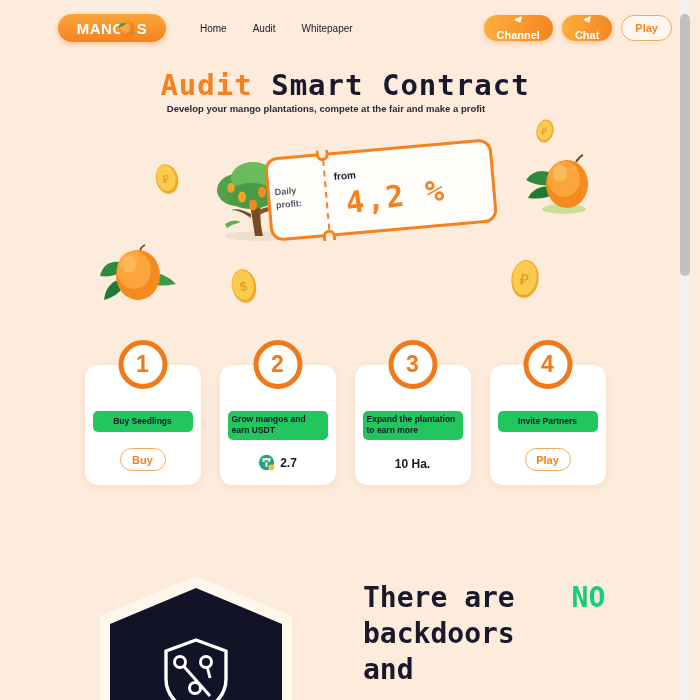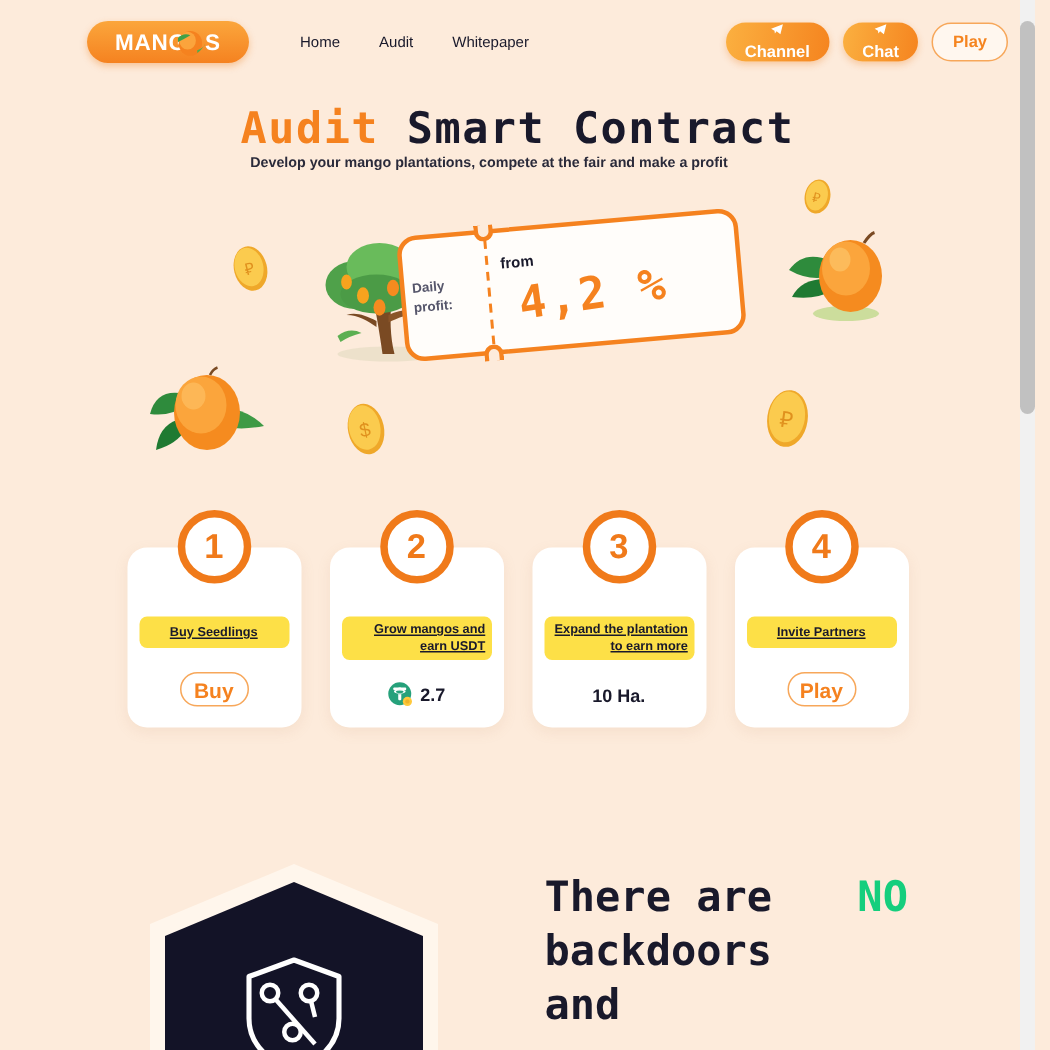--- a/index.html
+++ b/index.html
@@ -134,34 +134,33 @@
   }
   .badge {
     position:absolute; top:-25px; left:50%; transform:translateX(-50%);
     width:49px; height:49px; border-radius:50%;
     background:#fff; border:5.5px solid #F07A1A;
     display:flex; align-items:center; justify-content:center;
     font-size:23px; font-weight:bold; color:#F07A1A;
   }
   .card-label {
     margin-top:46px; width:100px; min-height:21px;
-    background:#fde047; border-radius:5px;
-    display:flex; align-items:center; justify-content:center; text-align:right;
+    background:#22c55e; border-radius:5px;
+    display:flex; align-items:center; justify-content:center; text-align:left;
     font-size:8.5px; font-weight:bold; color:#19192B; line-height:1.35;
     padding:3px 4px;
-    text-decoration:underline;
   }
   .card-foot {
     margin-top:auto; margin-bottom:14px;
     display:flex; align-items:center; justify-content:center; gap:5px;
   }
   .card-btn {
     width:46px; height:23px; border-radius:12px;
     border:1.3px solid #F7A75A; background:#fff;
-    color:#F5821F; font-size:14px; font-weight:bold;
+    color:#F5821F; font-size:11px; font-weight:bold;
     display:flex; align-items:center; justify-content:center; cursor:pointer;
   }
   .card-value { font-size:12px; font-weight:bold; color:#19192B; }
 
   
   .shield-wrap {
     position:absolute; left:88px; top:572px; width:216px; height:128px;
   }
   .bottom-title {
     position:absolute; left:363px; top:580px; width:330px;

